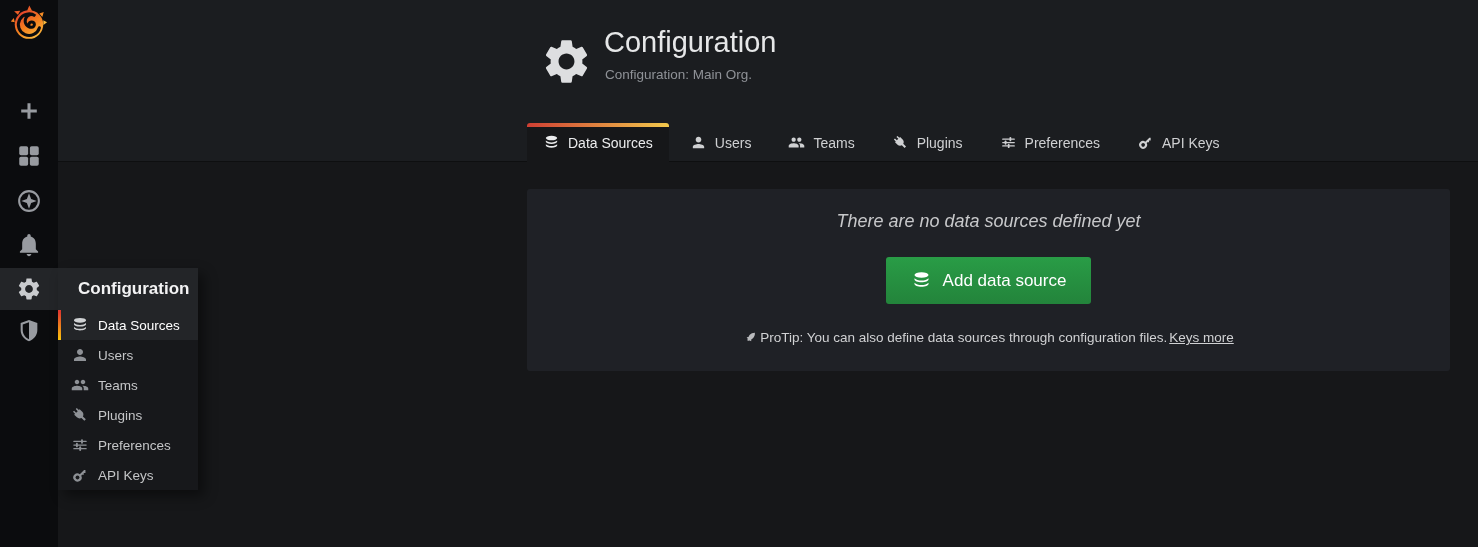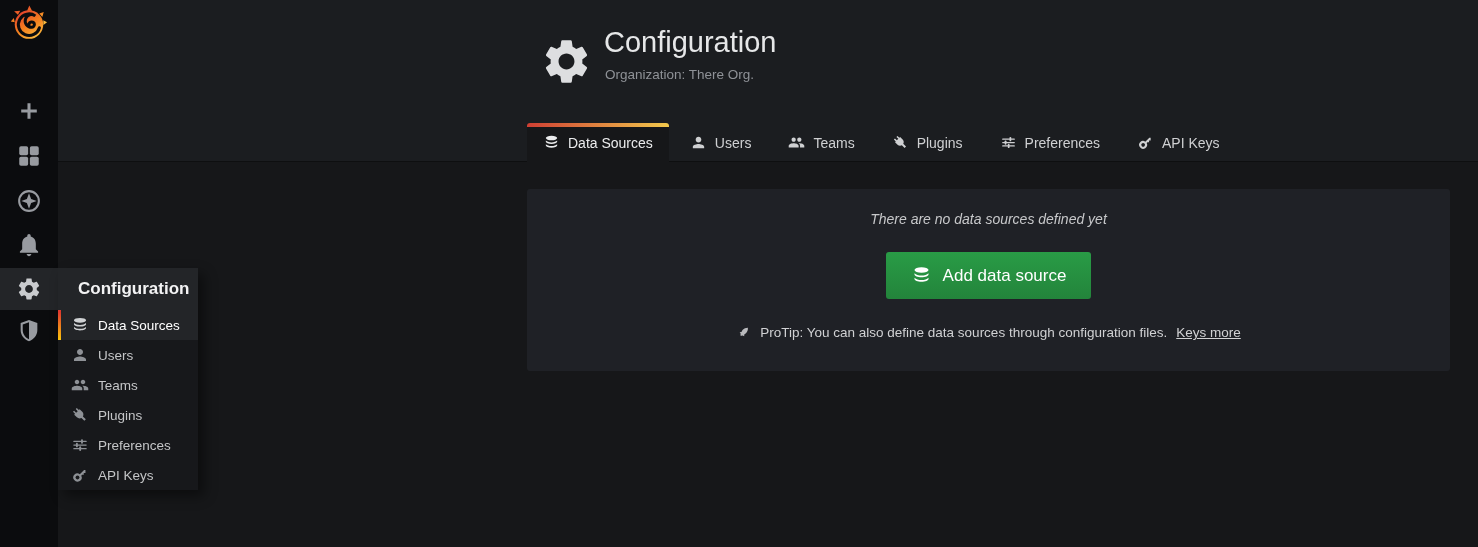--- a/index.html
+++ b/index.html
@@ -68,29 +68,29 @@
     background:linear-gradient(to right,#cf3f33, #f2c94c);
     border-radius:3px 3px 0 0;
   }
 
   
   .panel {
     position:absolute; left:527px; top:189px; width:923px; height:182px;
     background:#1f2126; border-radius:3px; z-index:2;
     display:flex; flex-direction:column; align-items:center;
   }
-  .empty-msg { margin-top:22px; font-size:14px; font-style:italic; color:#c7c8ca; }
+  .empty-msg { margin-top:22px; font-size:18px; font-style:italic; color:#c7c8ca; }
   .add-btn {
     margin-top:25px; height:47px; padding:0 25px; border:none; border-radius:3px;
     background:linear-gradient(to bottom,#299c46,#23843b);
     color:#ffffff; font-size:17px; font-family:inherit;
     display:flex; align-items:center; gap:11px; cursor:pointer;
   }
   .add-btn svg { width:21px; height:21px; }
-  .protip { margin-top:26px; font-size:13.5px; color:#d0d1d3; display:flex; align-items:center; gap:9px; }
+  .protip { margin-top:26px; font-size:13.5px; color:#d0d1d3; display:flex; align-items:center; gap:2px; }
   .protip .rocket { width:15px; height:15px; color:#b9babd; }
   .protip .rocket svg { width:15px; height:15px; }
   .protip a { color:#d0d1d3; text-decoration:underline; cursor:pointer; }
 </style>
 </head>
 <body>
 
 <svg width="0" height="0" style="position:absolute" aria-hidden="true">
   <defs>
     <symbol id="i-plus" viewBox="0 0 24 24">
@@ -271,21 +271,21 @@
   </div>
 </div>
 
 <header class="main-header">
   <div class="big-gear">
       <svg viewBox="0 0 24 24">
         <use href="#i-gear"></use>
       </svg>
     </div>
   <h1 class="page-title">Configuration</h1>
-  <div class="page-subtitle">Organization: There Org.</div>
+  <div class="page-subtitle">Configuration: Main Org.</div>
 
   <div class="tabs">
     <div class="tab active">
       <span>
           <svg viewBox="0 0 24 24" width="17" height="17">
             <use href="#i-db"></use>
           </svg>
         </span>
       <span>Data Sources</span>
     </div>

